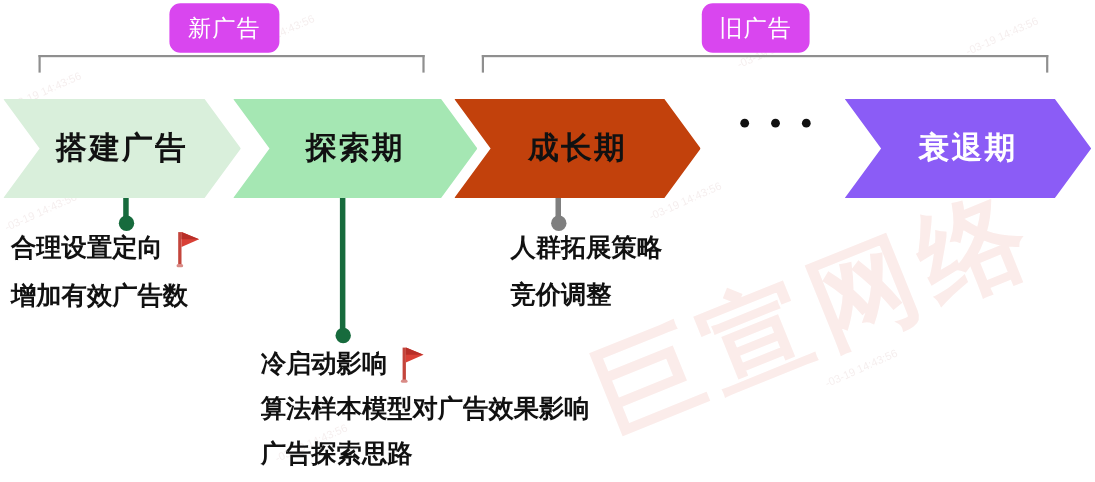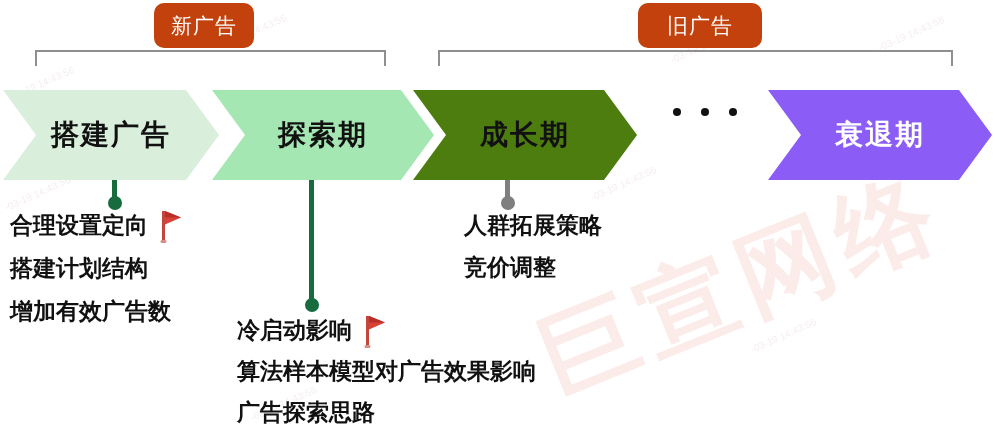--- a/index.html
+++ b/index.html
@@ -50,32 +50,32 @@
     z-index: 1;
   }
   .bracket-1 { left: 35px;  width: 351px; }
   .bracket-2 { left: 438px; width: 515px; }
 
   .group-label {
     position: absolute;
     top: 3px;
     height: 45px;
     border-radius: 10px;
-    background: #c2410c;
+    background: #d946ef;
     color: #ffffff;
     font-size: 21px;
     font-weight: 500;
     display: flex;
     align-items: center;
     justify-content: center;
     z-index: 2;
     letter-spacing: 1px;
   }
   .group-label-1 { left: 154px; width: 100px; }
-  .group-label-2 { left: 638px; width: 124px; }
+  .group-label-2 { left: 638px; width: 98px; }
 
   
   .stage {
     position: absolute;
     top: 67px;
     height: 90px;
     clip-path: polygon(0 0, calc(100% - 33px) 0, 100% 50%, calc(100% - 33px) 100%, 0 100%, 33px 50%);
     display: flex;
     align-items: center;
     justify-content: center;
@@ -167,21 +167,21 @@
   <div class="faint-mark" style="left:748px;top:330px;">-03-19 14:43:56</div>
 
   <div class="bracket bracket-1"></div>
   <div class="bracket bracket-2"></div>
 
   <div class="group-label group-label-1">新广告</div>
   <div class="group-label group-label-2">旧广告</div>
 
   <div class="stage stage-1" style="background: rgb(217, 239, 219);">搭建广告</div>
   <div class="stage stage-2" style="background: rgb(165, 231, 179); text-align: center;">探索期</div>
-  <div class="stage stage-3" style="background: #4d7c0f;">成长期</div>
+  <div class="stage stage-3" style="background: #c2410c;">成长期</div>
   <div class="stage stage-4" style="background: #8b5cf6;">衰退期</div>
 
   <div class="dots">
     <div class="dot"></div>
     <div class="dot"></div>
     <div class="dot"></div>
   </div>
 
   <div class="connector green connector-1">
       <div class="knob"></div>
@@ -197,23 +197,20 @@
     <div class="note-line">
       <span>合理设置定向</span>
       <svg class="flag-icon" width="26" height="36" viewBox="0 0 26 36">
         <rect x="6" y="2" width="3" height="31" fill="#c4453c"></rect>
         <rect x="4.5" y="31" width="6" height="3" rx="1.5" fill="#d98b86"></rect>
         <polygon points="9,2 25,8.5 9,15.5" fill="#d94036"></polygon>
         <polygon points="9,2 25,8.5 9,8.5" fill="#b82f28"></polygon>
       </svg>
     </div>
     <div class="note-line">
-      <span>搭建计划结构</span>
-    </div>
-    <div class="note-line">
       <span>增加有效广告数</span>
     </div>
   </div>
 
   <div class="note-group note-group-2">
     <div class="note-line">
       <span>冷启动影响</span>
       <svg class="flag-icon" width="26" height="36" viewBox="0 0 26 36">
         <rect x="6" y="2" width="3" height="31" fill="#c4453c"></rect>
         <rect x="4.5" y="31" width="6" height="3" rx="1.5" fill="#d98b86"></rect>

